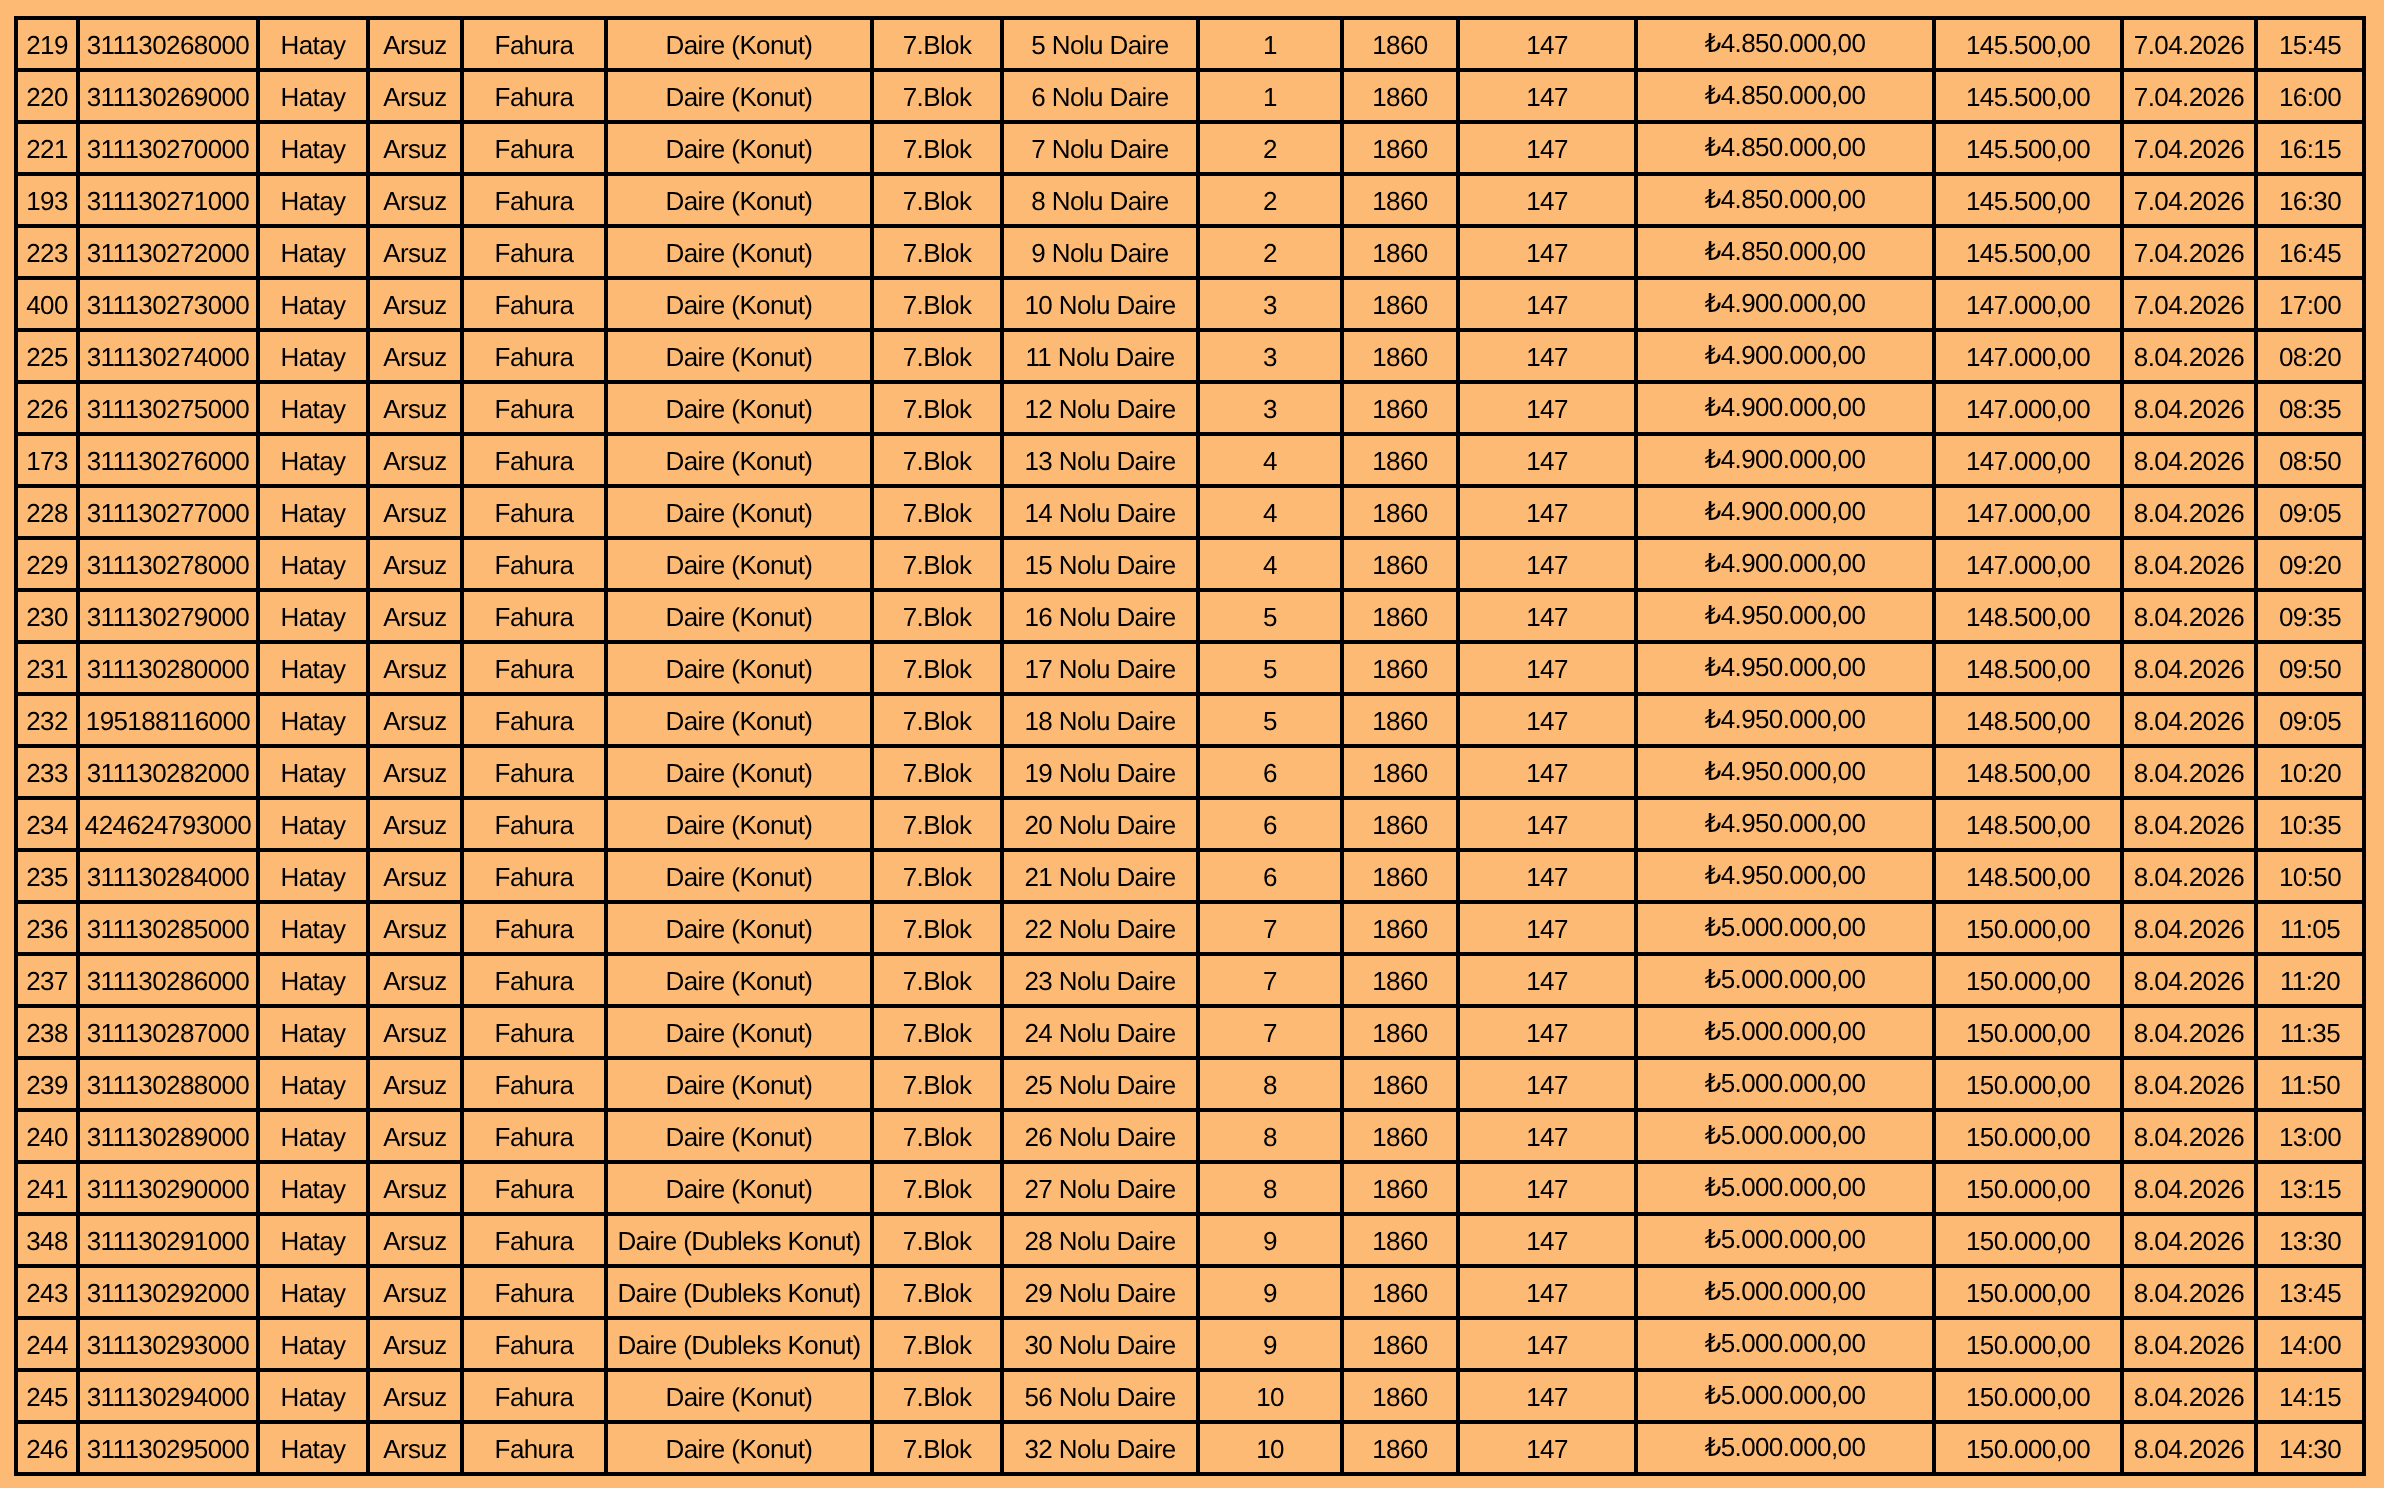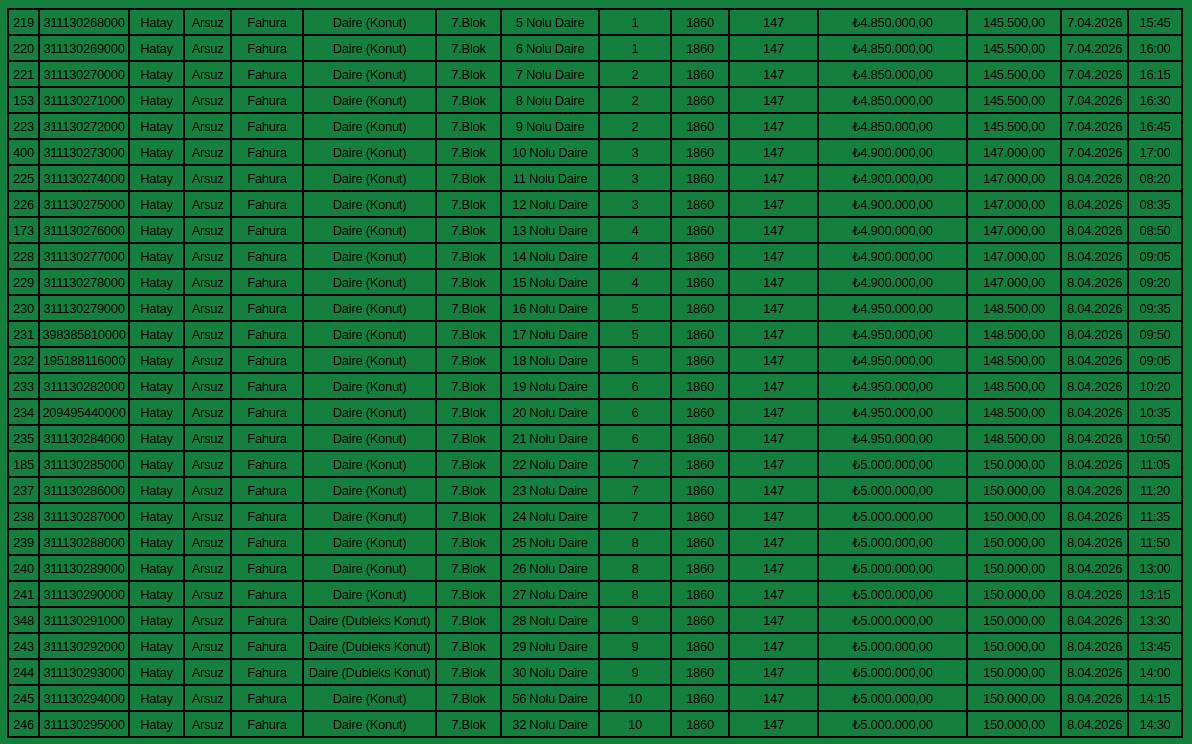--- a/index.html
+++ b/index.html
@@ -6,21 +6,21 @@
     margin: 0;
     padding: 0;
     background: #ffffff;
     font-family: "Liberation Sans", "DejaVu Sans", sans-serif;
   }
   .page {
     width: 1192px;
     height: 744px;
     box-sizing: border-box;
     padding: 8px 11px 5px 7px;
-    background: #15803d;
+    background: #fdba74;
   }
   table.listing {
     table-layout: fixed;
     width: 1174px;
     border-collapse: collapse;
     border: 2px solid #000000;
   }
   table.listing td {
     border: 2px solid #000000;
     height: 24px;
@@ -105,21 +105,21 @@
           <td>7 Nolu Daire</td>
           <td>2</td>
           <td>1860</td>
           <td>147</td>
           <td>₺4.850.000,00</td>
           <td>145.500,00</td>
           <td>7.04.2026</td>
           <td>16:15</td>
         </tr>
         <tr>
-          <td>153</td>
+          <td>193</td>
           <td>311130271000</td>
           <td>Hatay</td>
           <td>Arsuz</td>
           <td>Fahura</td>
           <td>Daire (Konut)</td>
           <td>7.Blok</td>
           <td>8 Nolu Daire</td>
           <td>2</td>
           <td>1860</td>
           <td>147</td>
@@ -259,21 +259,21 @@
           <td>5</td>
           <td>1860</td>
           <td>147</td>
           <td>₺4.950.000,00</td>
           <td>148.500,00</td>
           <td>8.04.2026</td>
           <td>09:35</td>
         </tr>
         <tr>
           <td>231</td>
-          <td>398385810000</td>
+          <td>311130280000</td>
           <td>Hatay</td>
           <td>Arsuz</td>
           <td>Fahura</td>
           <td>Daire (Konut)</td>
           <td>7.Blok</td>
           <td>17 Nolu Daire</td>
           <td>5</td>
           <td>1860</td>
           <td>147</td>
           <td>₺4.950.000,00</td>
@@ -310,21 +310,21 @@
           <td>6</td>
           <td>1860</td>
           <td>147</td>
           <td>₺4.950.000,00</td>
           <td>148.500,00</td>
           <td>8.04.2026</td>
           <td>10:20</td>
         </tr>
         <tr>
           <td>234</td>
-          <td>209495440000</td>
+          <td>424624793000</td>
           <td>Hatay</td>
           <td>Arsuz</td>
           <td>Fahura</td>
           <td>Daire (Konut)</td>
           <td>7.Blok</td>
           <td>20 Nolu Daire</td>
           <td>6</td>
           <td>1860</td>
           <td>147</td>
           <td>₺4.950.000,00</td>
@@ -343,21 +343,21 @@
           <td>21 Nolu Daire</td>
           <td>6</td>
           <td>1860</td>
           <td>147</td>
           <td>₺4.950.000,00</td>
           <td>148.500,00</td>
           <td>8.04.2026</td>
           <td>10:50</td>
         </tr>
         <tr>
-          <td>185</td>
+          <td>236</td>
           <td>311130285000</td>
           <td>Hatay</td>
           <td>Arsuz</td>
           <td>Fahura</td>
           <td>Daire (Konut)</td>
           <td>7.Blok</td>
           <td>22 Nolu Daire</td>
           <td>7</td>
           <td>1860</td>
           <td>147</td>

